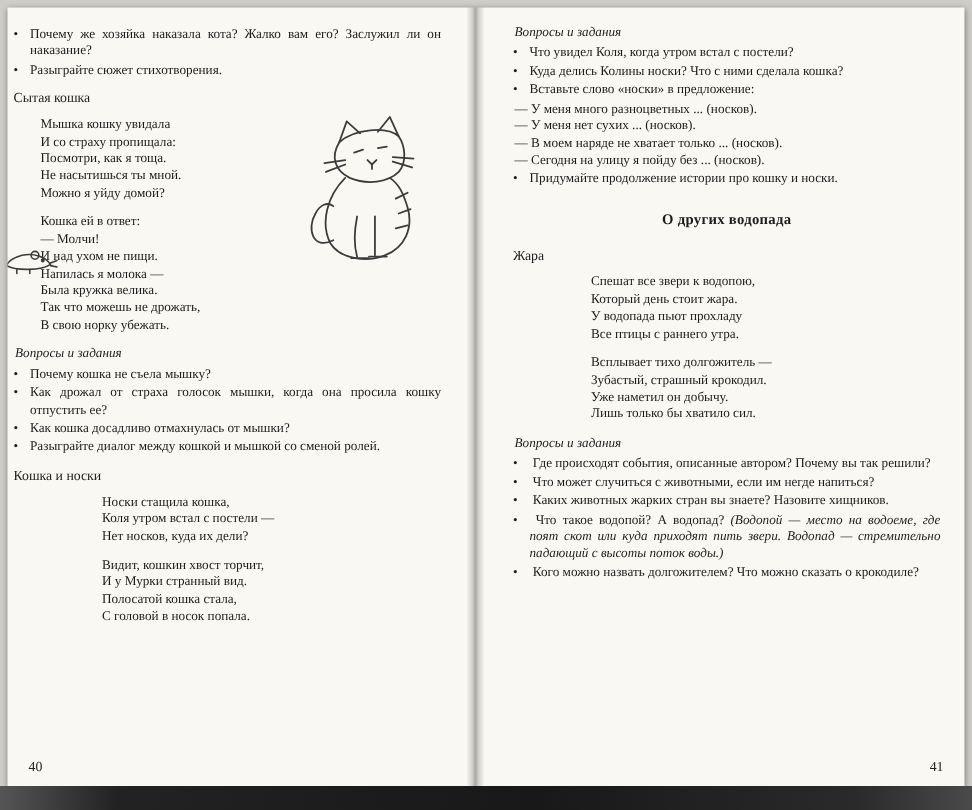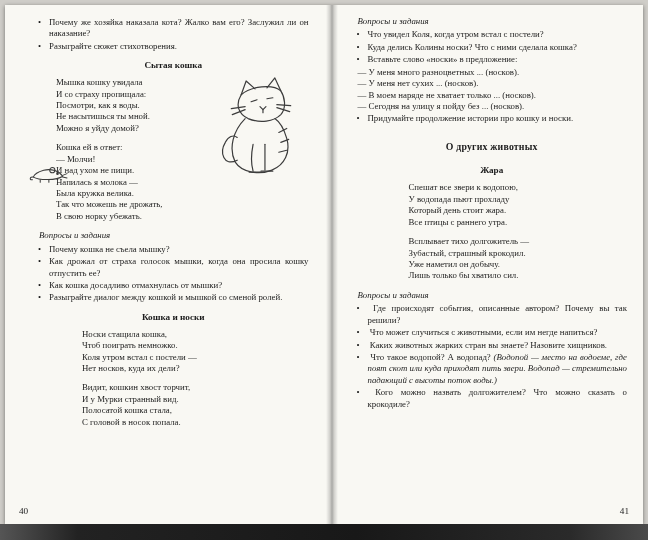--- a/index.html
+++ b/index.html
@@ -8,42 +8,42 @@
     background:#cfcdc8; overflow:hidden;
     font-family:"Liberation Serif","DejaVu Serif",serif;
   }
   .spread {
     position:absolute; left:5px; top:5px; width:638px; height:519px;
     display:flex; background:#f9f8f3;
     box-shadow:0 1px 4px rgba(0,0,0,0.45);
   }
   .page {
     flex:1 1 0; position:relative; box-sizing:border-box;
-    padding:11px 14px 18px 33px;
+    padding:11px 14px 18px 4px;
     font-size:8.8px; line-height:1.3; color:#1c1c1c;
     overflow:hidden;
   }
   .page.left  { padding-right:17px; }
   .page.right { padding-left:19px; padding-right:16px; }
   .seam {
     flex:0 0 12px;
     background:linear-gradient(to right, rgba(0,0,0,0) 0%, rgba(0,0,0,0.16) 32%, rgba(0,0,0,0.32) 50%, rgba(0,0,0,0.16) 68%, rgba(0,0,0,0) 100%);
   }
   .bullets { margin:0; padding:0; list-style:none; text-align:justify; }
   .bullets li { padding-left:11px; text-indent:-11px; margin:1px 0; }
   .bullets li::before { content:"•"; display:inline-block; width:11px; text-indent:0; }
   .q-label { font-style:italic; margin:8px 0 2px 1px; }
   .q-label.first { margin-top:0; }
-  .poem-title { text-align:center; font-weight:bold; font-size:9.2px; margin:8px 0 5px; }
+  .poem-title { font-weight:normal; font-size:9.2px; margin:8px 0 5px; }
   .section-title { text-align:center; font-weight:bold; font-size:9.8px; margin:16px 0 0; letter-spacing:0.2px; }
   .poem-title.under-section { margin:11px 0 6px; }
   .poem { position:relative; }
   .stanza + .stanza { margin-top:8px; }
   .poem1 { margin-left:18px; }
-  .poem2 { margin-left:44px; }
+  .poem2 { margin-left:59px; }
   .poem3 { margin-left:52px; }
   .cat   { position:absolute; right:4px;  top:-2px; width:90px; height:104px; }
   .mouse { position:absolute; left:-28px; top:88px; width:40px; height:19px; }
   .dash-lines { margin:1px 0 1px 1px; }
   .note { font-style:italic; }
   .page-num { position:absolute; bottom:6px; font-size:9.2px; color:#222; }
   .page.left  .page-num { left:14px; }
   .page.right .page-num { right:14px; }
   .bottom-band {
     position:absolute; left:0; bottom:0; width:648px; height:16px;
@@ -62,21 +62,21 @@
         <li>Почему же хозяйка наказала кота? Жалко вам его? Заслужил ли он наказание?</li>
         <li>Разыграйте сюжет стихотворения.</li>
       </ul>
 
       <div class="poem-title">Сытая кошка</div>
 
       <div class="poem poem1">
         <div class="stanza">
           <div>Мышка кошку увидала</div>
           <div>И со страху пропищала:</div>
-          <div>Посмотри, как я воды.</div>
+          <div>Посмотри, как я тоща.</div>
           <div>Не насытишься ты мной.</div>
           <div>Можно я уйду домой?</div>
         </div>
         <div class="stanza">
           <div>Кошка ей в ответ:</div>
           <div>— Молчи!</div>
           <div>И над ухом не пищи.</div>
           <div>Напилась я молока —</div>
           <div>Была кружка велика.</div>
           <div>Так что можешь не дрожать,</div>
@@ -124,21 +124,20 @@
         <li>Как дрожал от страха голосок мышки, когда она просила кошку отпустить ее?</li>
         <li>Как кошка досадливо отмахнулась от мышки?</li>
         <li>Разыграйте диалог между кошкой и мышкой со сменой ролей.</li>
       </ul>
 
       <div class="poem-title">Кошка и носки</div>
 
       <div class="poem poem2">
         <div class="stanza">
           <div>Носки стащила кошка,</div>
-          <div>Чтоб поиграть немножко.</div>
           <div>Коля утром встал с постели —</div>
           <div>Нет носков, куда их дели?</div>
         </div>
         <div class="stanza">
           <div>Видит, кошкин хвост торчит,</div>
           <div>И у Мурки странный вид.</div>
           <div>Полосатой кошка стала,</div>
           <div>С головой в носок попала.</div>
         </div>
       </div>
@@ -161,28 +160,28 @@
         <div>— У меня много разноцветных ... (носков).</div>
         <div>— У меня нет сухих ... (носков).</div>
         <div>— В моем наряде не хватает только ... (носков).</div>
         <div>— Сегодня на улицу я пойду без ... (носков).</div>
       </div>
 
       <ul class="bullets">
         <li>Придумайте продолжение истории про кошку и носки.</li>
       </ul>
 
-      <div class="section-title">О других животных</div>
+      <div class="section-title">О других водопада</div>
       <div class="poem-title under-section">Жара</div>
 
       <div class="poem poem3">
         <div class="stanza">
           <div>Спешат все звери к водопою,</div>
+          <div>Который день стоит жара.</div>
           <div>У водопада пьют прохладу</div>
-          <div>Который день стоит жара.</div>
           <div>Все птицы с раннего утра.</div>
         </div>
         <div class="stanza">
           <div>Всплывает тихо долгожитель —</div>
           <div>Зубастый, страшный крокодил.</div>
           <div>Уже наметил он добычу.</div>
           <div>Лишь только бы хватило сил.</div>
         </div>
       </div>
 

